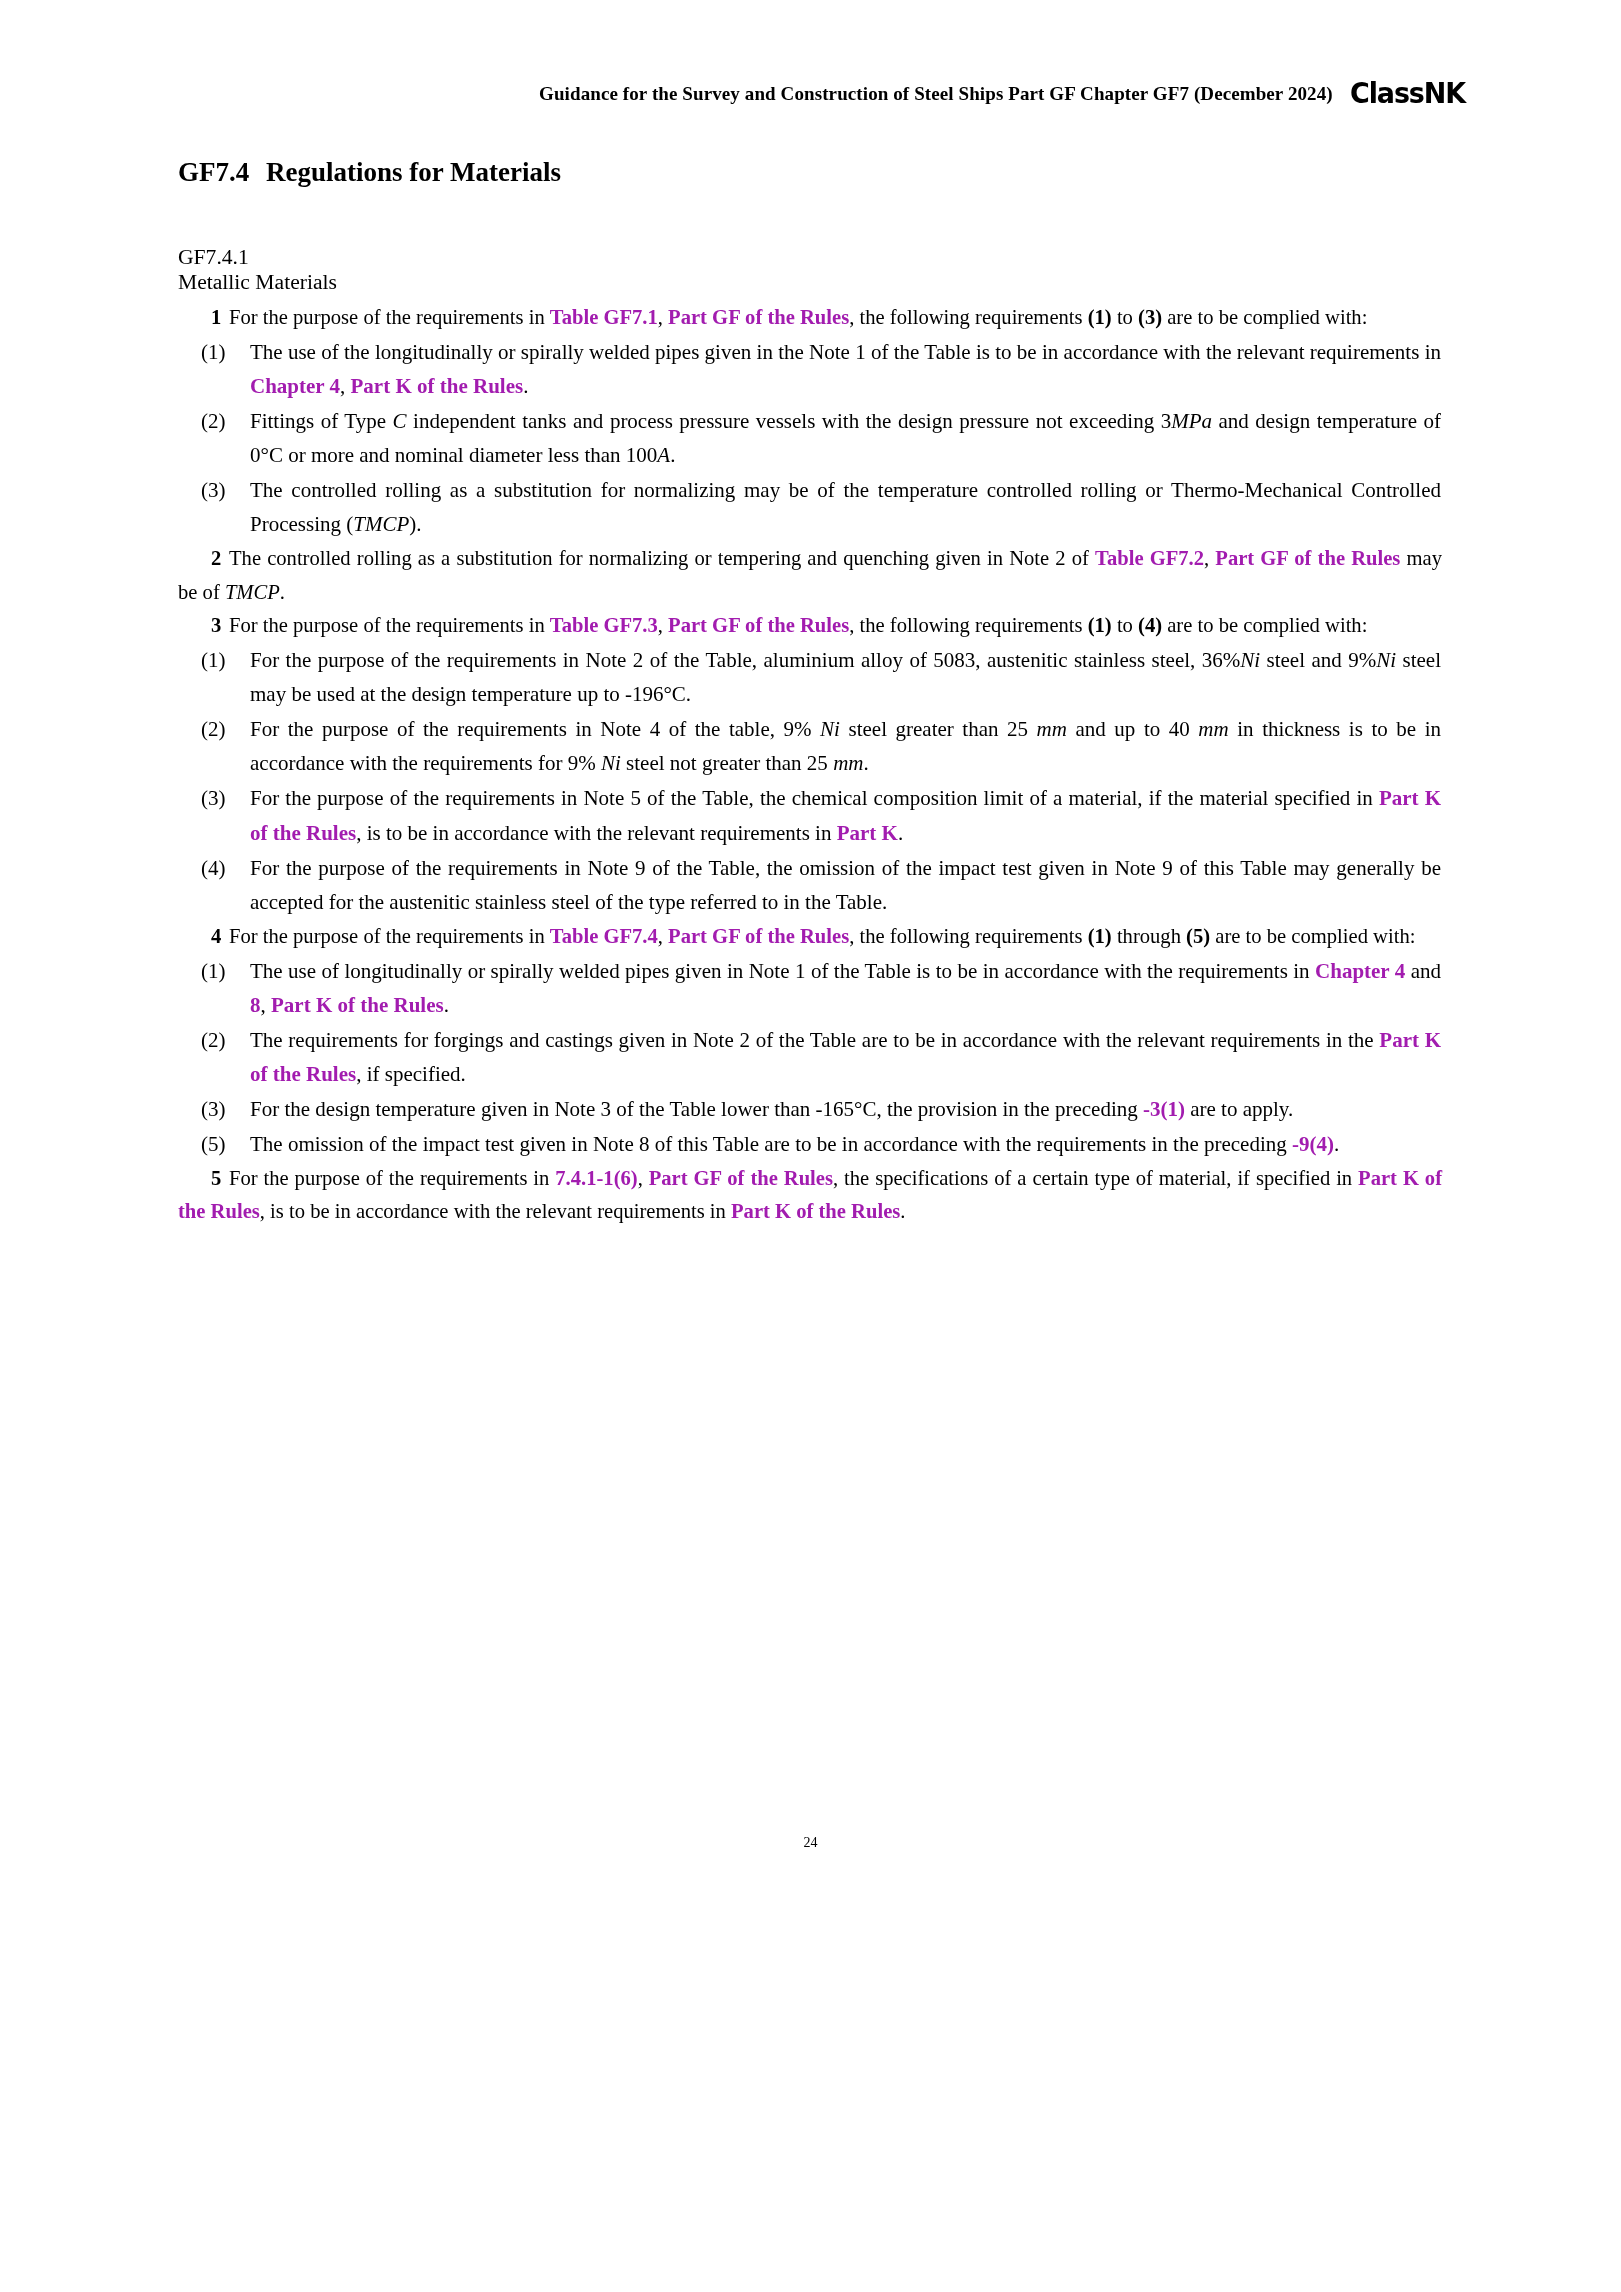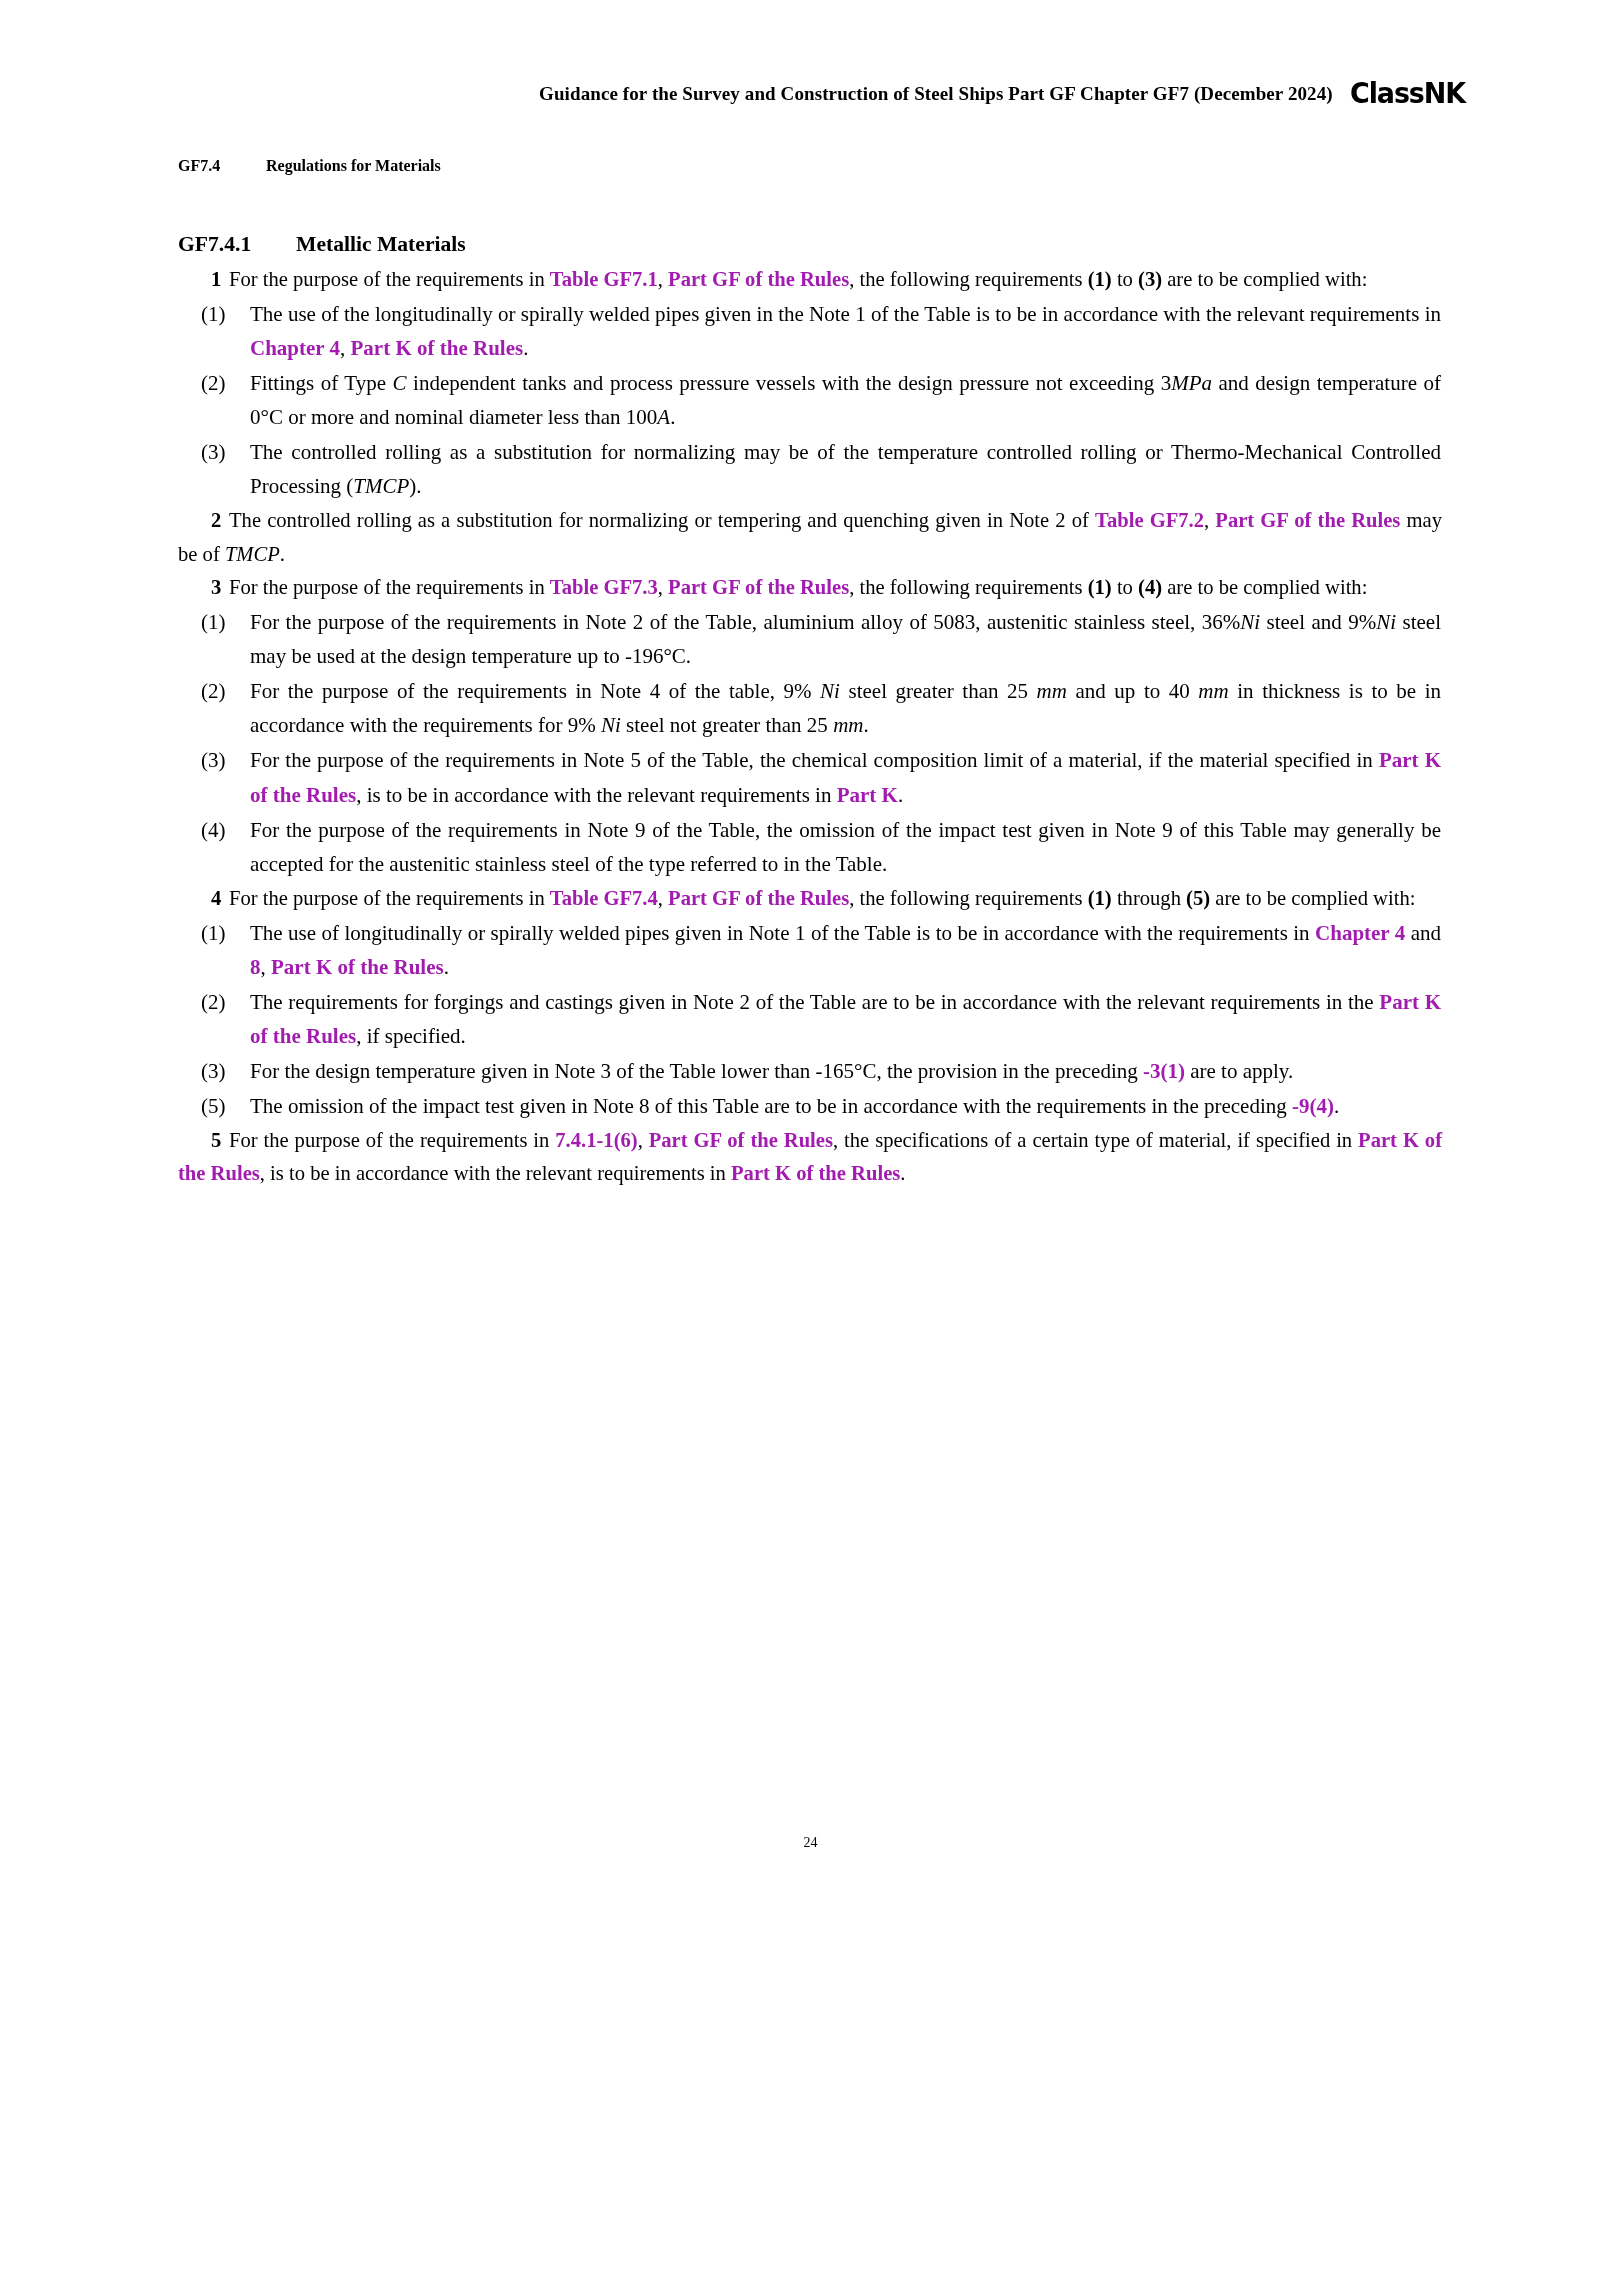--- a/index.html
+++ b/index.html
@@ -52,32 +52,33 @@
 
   
   .content {
     position: absolute;
     top: 157px;
     left: 178px;
     width: 1264px;
   }
 
   .h2 {
-    font-size: 16px;
+    font-size: 27px;
     font-weight: bold;
     margin: 0 0 57px 0;
     display: flex;
   }
   .h2 .num { width: 88px; flex: none; }
 
   .h3 {
     font-size: 21.6px;
-    font-weight: bold;
+    font-weight: normal;
     margin: 0 0 5.9px 0;
     display: flex;
+    flex-direction: column;
   }
   .h3 .num { width: 118px; flex: none; }
 
   
   .para {
     font-size: 20.6px;
     line-height: 1.62;
     margin: 0;
     text-align: justify;
     text-justify: inter-word;

